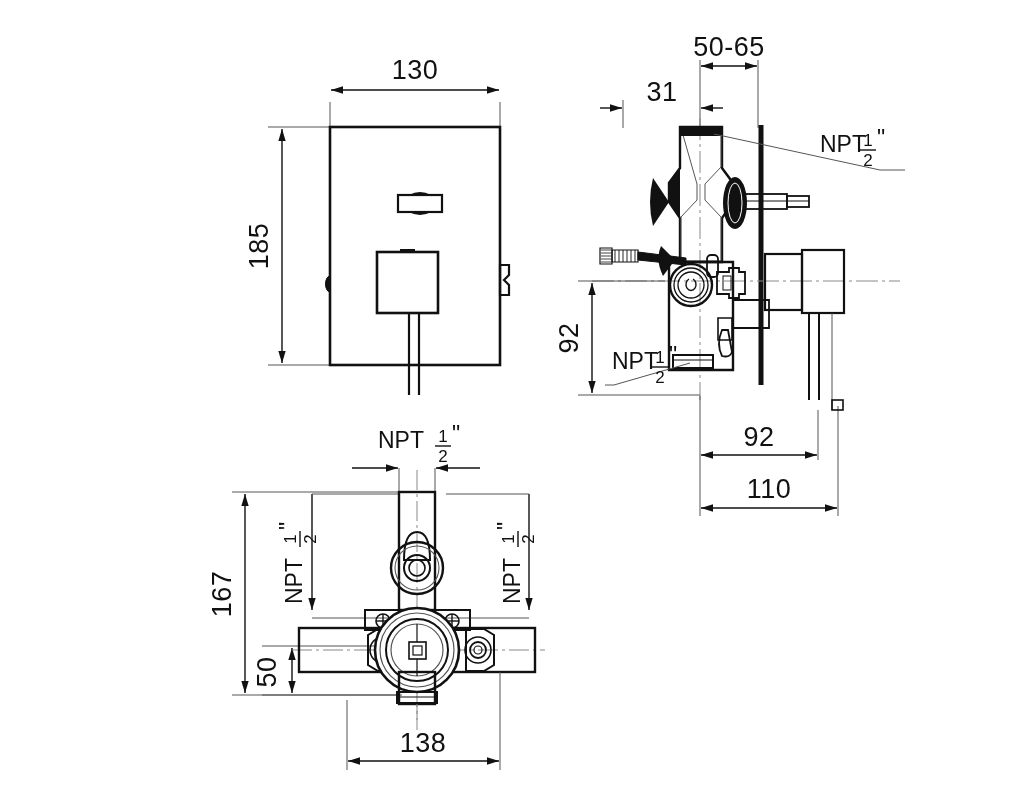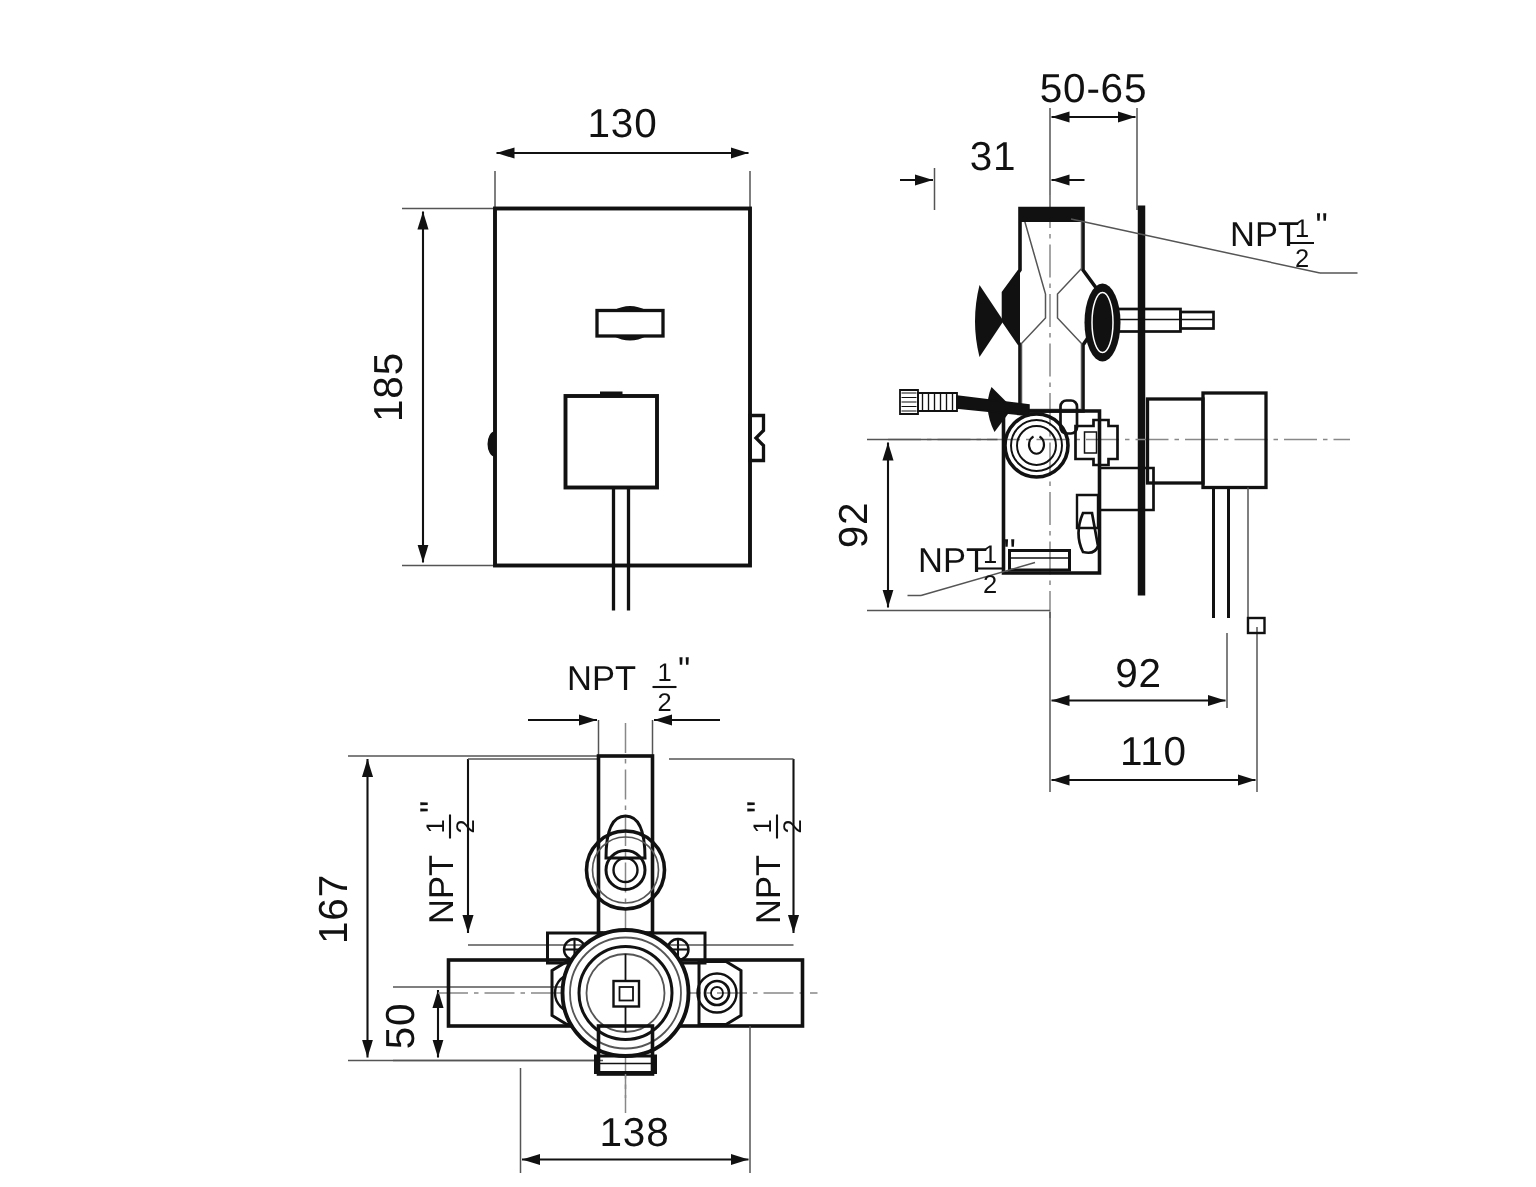--- a/index.html
+++ b/index.html
@@ -4,21 +4,21 @@
 <title>Technical Drawing</title>
 <style>
   html,body{margin:0;padding:0;background:#ffffff;}
   body{
     width:1024px;height:791px;
     font-family:"Liberation Sans", sans-serif;
     color:#111;
     overflow:hidden;
     position:relative;
   }
-  #stage{position:absolute;left:0;top:12px;width:1024px;height:778px;}
+  #stage{position:absolute;left:0;top:0;width:1024px;height:778px;}
   svg{display:block;}
   .dimtext{
     font-family:"Liberation Sans", sans-serif;
     font-size:27px;
     fill:#111;
     letter-spacing:0.5px;
   }
   .npttext{
     font-family:"Liberation Sans", sans-serif;
     font-size:23px;

